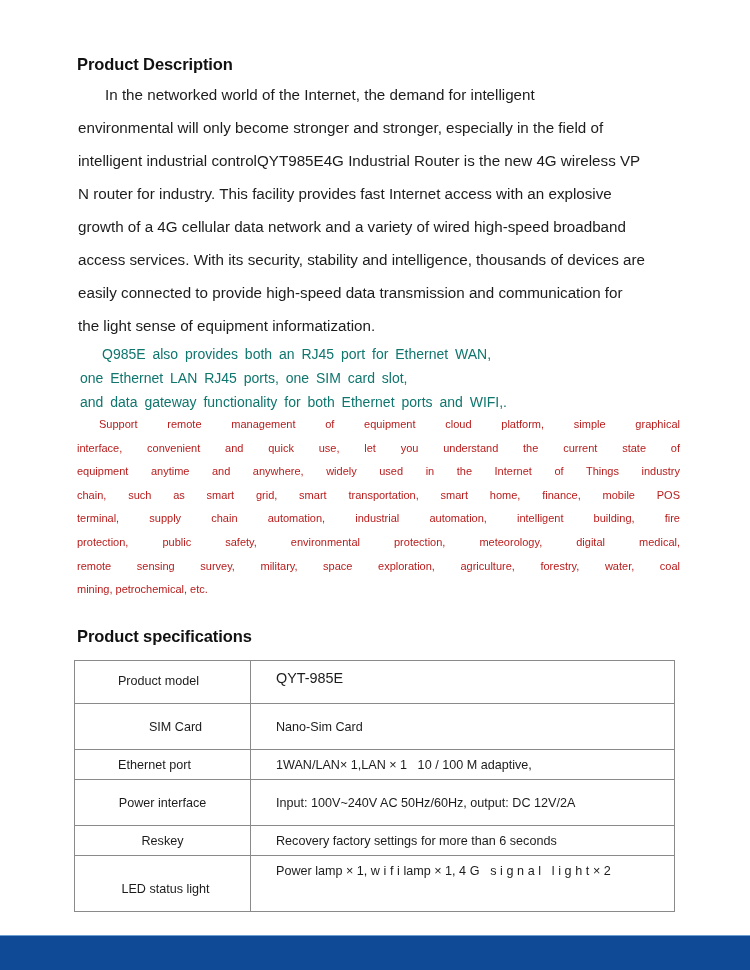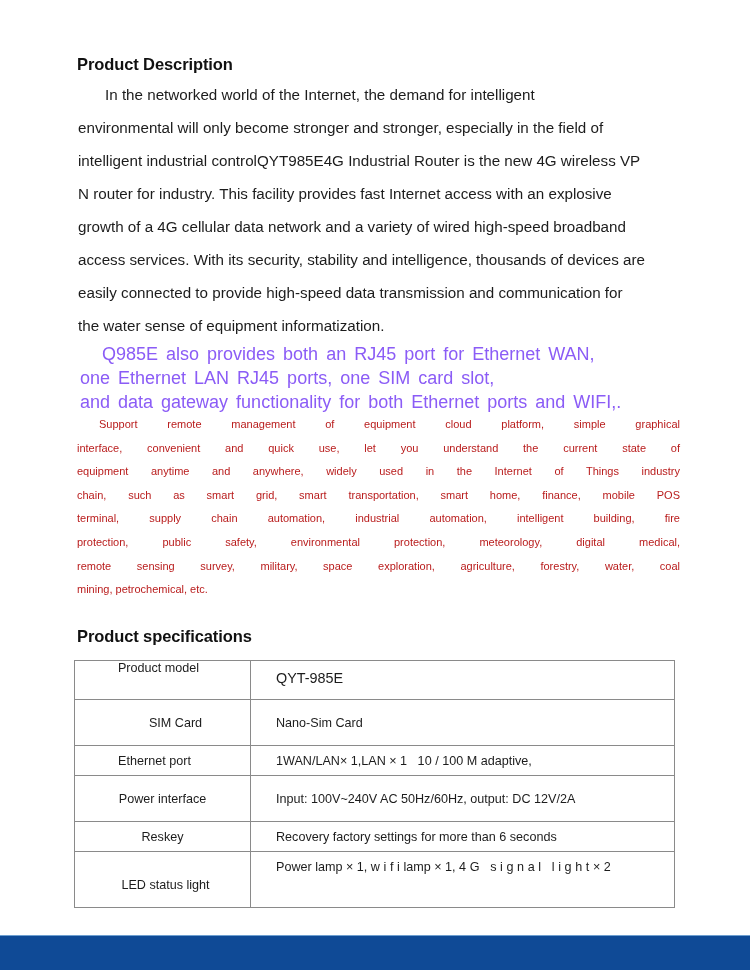--- a/index.html
+++ b/index.html
@@ -42,23 +42,23 @@
       color: #1c1c1c;
     }
     .para1 .line { display: block; white-space: nowrap; }
     .para1 .indent { padding-left: 27px; }
 
     .para2 {
       position: absolute;
       left: 80px;
       top: 342px;
       width: 610px;
-      font-size: 18px;
+      font-size: 14px;
       line-height: 24px;
-      color: #8b5cf6;
+      color: #0f766e;
       word-spacing: 3px;
     }
     .para2 .line { display: block; white-space: nowrap; }
     .para2 .indent { padding-left: 22px; }
 
     .para3 {
       position: absolute;
       left: 77px;
       top: 413px;
       width: 603px;
@@ -98,21 +98,21 @@
     table.spec td.value {
       padding-left: 25px;
     }
     .r1 td { height: 29px; }
     .r2 td { height: 45px; }
     .r3 td { height: 29px; }
     .r4 td { height: 45px; }
     .r5 td { height: 29px; }
     .r6 td { height: 45px; }
 
-    .r1 td.label { text-align: right; padding-right: 8px; vertical-align: top; padding-top: 0; }
+    .r1 td.label { text-align: right; padding-right: 8px; vertical-align: top; padding-top: 13px; }
     .r1 td.value { font-size: 14.4px; vertical-align: top; padding-top: 9px; }
     .r2 td.label { padding-right: 4px; padding-left: 30px; }
     .r2 td.value { padding-left: 11px; }
     .r3 td.label { text-align: right; padding-right: 16px; }
     .r6 td.label { text-align: left; padding-left: 6px; padding-top: 10px; }
     .r6 td.value { vertical-align: top; padding-top: 8px; }
     .spaced { letter-spacing: 3.6px; }
 
     .footer-bar {
       position: absolute;
@@ -132,21 +132,21 @@
   <div id="h-desc" class="heading">Product Description</div>
 
   <div class="para1">
     <span class="line indent">In the networked world of the Internet, the demand for intelligent</span>
     <span class="line">environmental will only become stronger and stronger, especially in the field of</span>
     <span class="line">intelligent industrial controlQYT985E4G Industrial Router is the new 4G wireless VP</span>
     <span class="line">N router for industry. This facility provides fast Internet access with an explosive</span>
     <span class="line">growth of a 4G cellular data network and a variety of wired high-speed broadband</span>
     <span class="line">access services. With its security, stability and intelligence, thousands of devices are</span>
     <span class="line">easily connected to provide high-speed data transmission and communication for</span>
-    <span class="line">the water sense of equipment informatization.</span>
+    <span class="line">the light sense of equipment informatization.</span>
   </div>
 
   <div class="para2">
     <span class="line indent">Q985E also provides both an RJ45 port for Ethernet WAN,</span>
     <span class="line">one Ethernet LAN RJ45 ports, one SIM card slot,</span>
     <span class="line">and data gateway functionality for both Ethernet ports and WIFI,.</span>
   </div>
 
   <div class="para3">
     <span class="line indent">Support remote management of equipment cloud platform, simple graphical</span>

